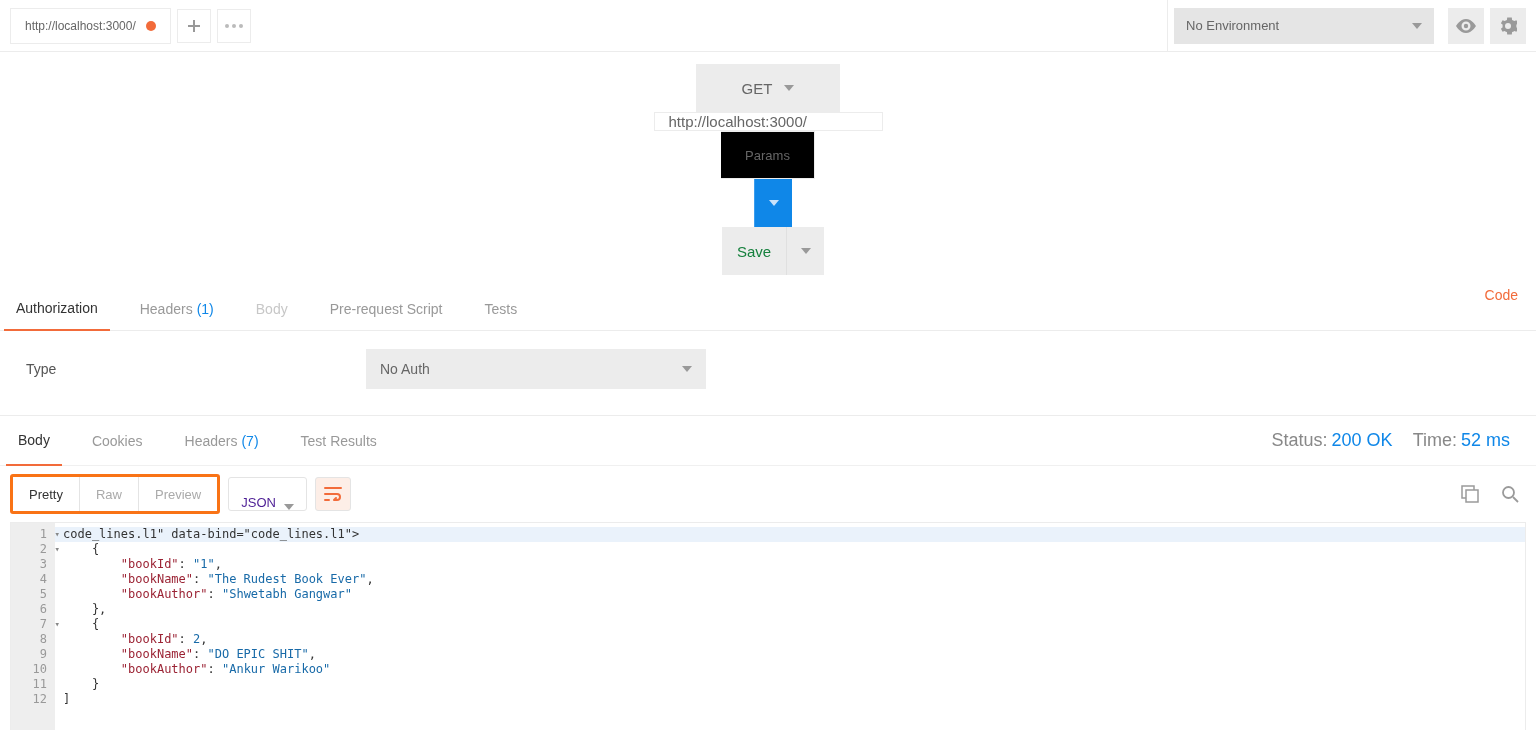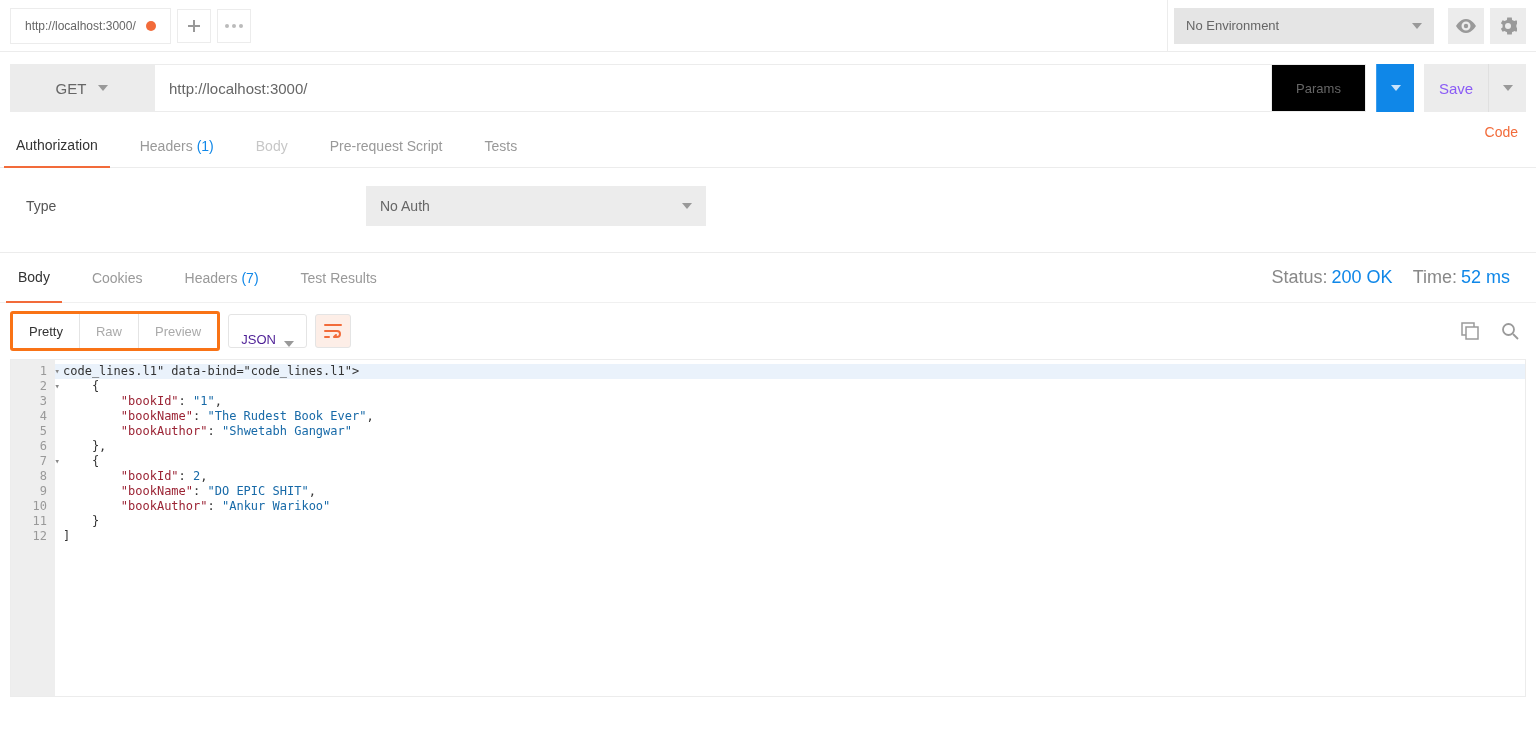--- a/index.html
+++ b/index.html
@@ -9,30 +9,30 @@
   .topbar { display: flex; align-items: center; height: 52px; border-bottom: 1px solid #ececec; padding: 0 10px; }
   .tab { display: flex; align-items: center; height: 36px; border: 1px solid #ececec; background: #fff; padding: 0 14px; font-size: 12px; color: #666; margin-right: 6px; }
   .tab-unsaved-dot { width: 10px; height: 10px; border-radius: 50%; background: #f26b3a; margin-left: 10px; }
   .tab-add, .tab-more { display:flex; align-items:center; justify-content:center; width: 34px; height: 34px; border: 1px solid #ececec; color: #999; margin-right: 6px; cursor: pointer; }
   .topbar-spacer { flex: 1; }
   .env-select { display:flex; align-items:center; justify-content:space-between; width: 260px; height: 36px; background: #e5e5e5; color: #666; padding: 0 12px; font-size: 13px; margin-right: 8px; }
   .top-icon-btn { display:flex; align-items:center; justify-content:center; width: 36px; height: 36px; background: #ececec; color: #888; margin-left: 6px; cursor: pointer; }
   .vsep { width:1px; height:52px; background:#ececec; margin:0 6px 0 0; }
 
   
-  .reqrow { display:flex; align-items:center; padding: 12px 10px; gap: 0; }
+  .reqrow { display:flex; align-items:center; padding: 12px 10px; gap: 0; flex-direction: column; }
   .method-btn { display:flex; align-items:center; justify-content:center; width: 144px; height: 48px; background: #ececec; color: #666; font-size: 15px; border-right: none; }
   .method-btn .chev { margin-left: 10px; color:#999; }
   .url-input { flex:1; height:48px; border:1px solid #ececec; padding:0 14px; font-size:15px; color:#666; background:#fff; }
   .params-btn { display:flex; align-items:center; justify-content:center; width:94px; height:48px; border:1px solid #ececec; border-left:none; color:#666; background:#000000; }
   .send-group { display:flex; margin-left:10px; }
   .send-btn { display:flex; align-items:center; justify-content:center; width:94px; height:48px; background:#0f87e8; color:#fff; font-size:15px; font-weight:600; }
   .send-caret { display:flex; align-items:center; justify-content:center; width:38px; height:48px; background:#0f87e8; color:#c9e3fb; border-left:1px solid #3b9dee; }
   .save-group { display:flex; margin-left:10px; }
-  .save-btn { display:flex; align-items:center; justify-content:center; width:64px; height:48px; background:#ececec; color:#8b5cf6; font-size:15px; }
+  .save-btn { display:flex; align-items:center; justify-content:center; width:64px; height:48px; background:#ececec; color:#15803d; font-size:15px; }
   .save-caret { display:flex; align-items:center; justify-content:center; width:38px; height:48px; background:#ececec; color:#999; border-left:1px solid #e0e0e0; }
 
   
   .reqtabs { display:flex; align-items:flex-start; border-bottom:1px solid #ececec; padding:0 4px; height:44px; font-size:14px; }
   .reqtab { padding:0 12px; height:44px; display:flex; align-items:center; color:#999; cursor:pointer; margin-right:18px; }
   .reqtab.active { color:#333; border-bottom:2px solid #f26b3a; }
   .reqtab .count { color:#0f87e8; margin-left:4px; }
   .reqtab.disabled { color:#c7c7c7; }
   .reqtabs-spacer { flex:1; }
   .code-link { color:#f26b3a; padding:0 14px; cursor:pointer; }

